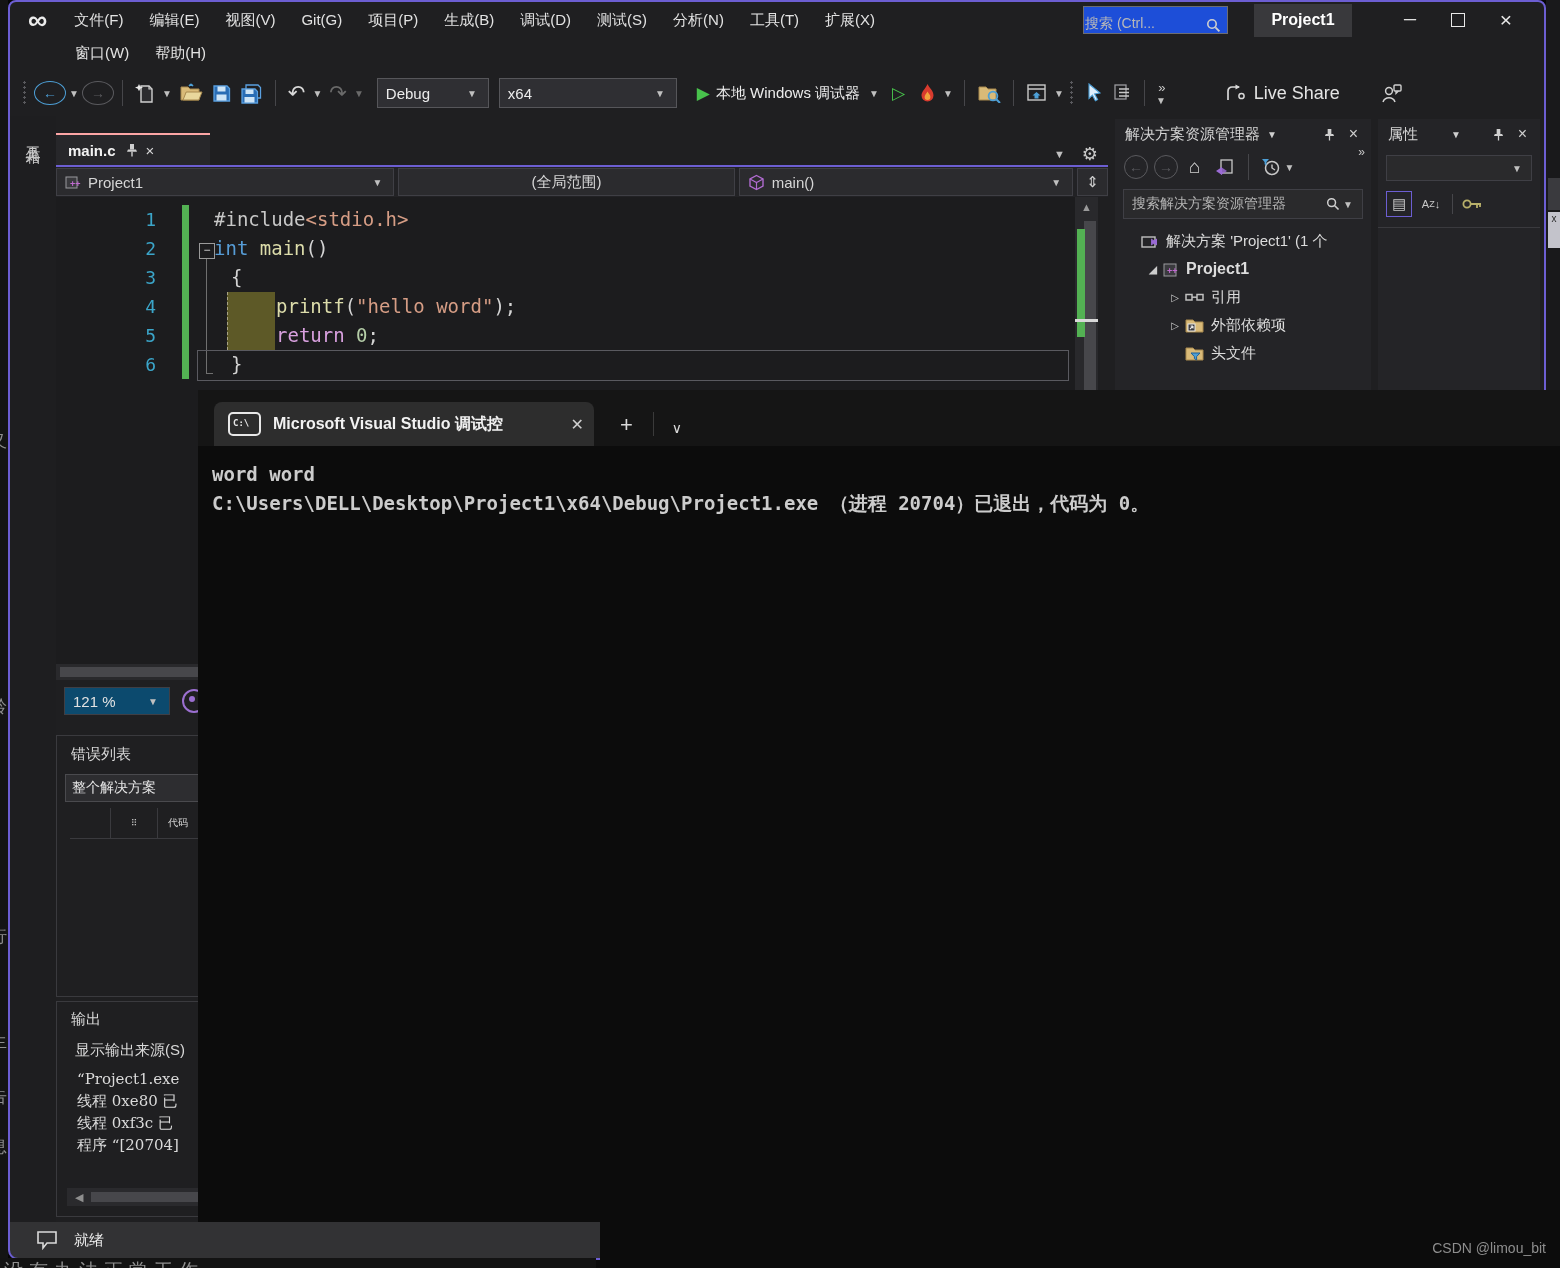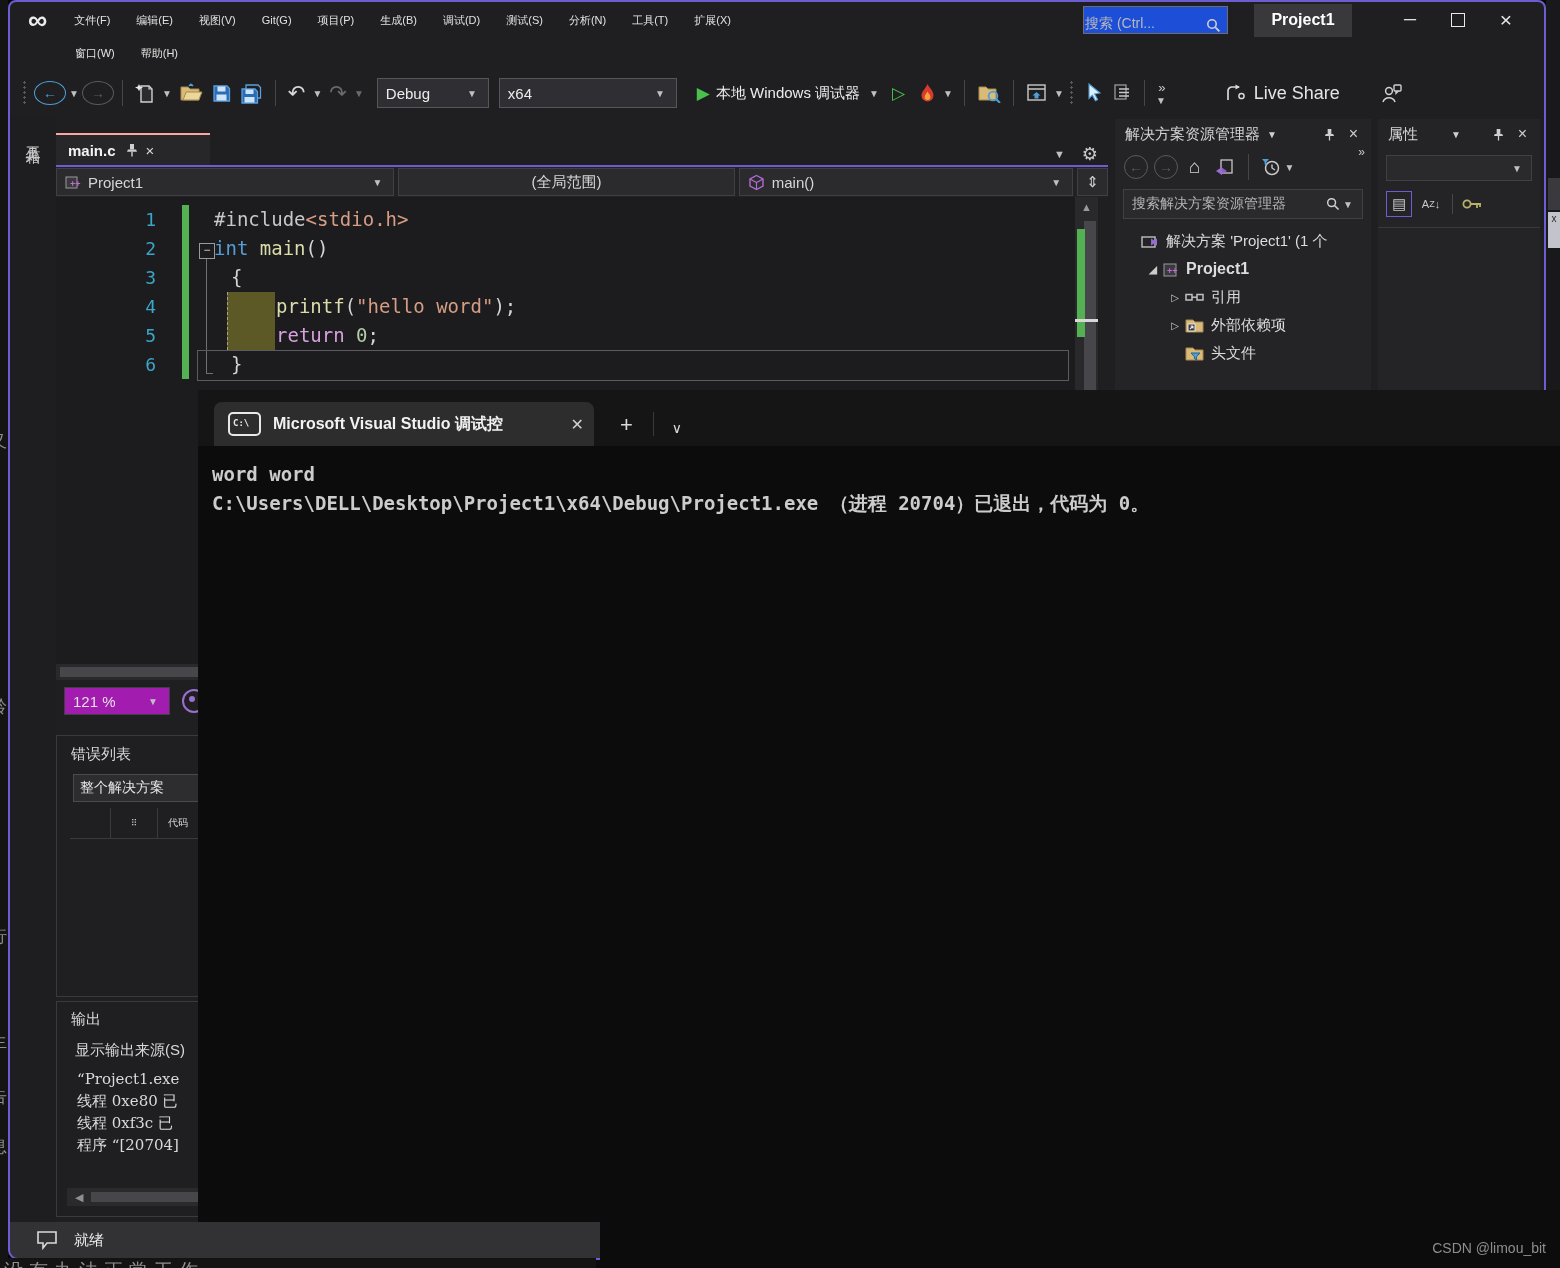--- a/index.html
+++ b/index.html
@@ -16,21 +16,21 @@
   #bottom-strip{left:0;top:1258px;width:596px;height:10px;background:#131313;overflow:hidden;z-index:40;}
   #bottom-strip div{position:relative;top:0;color:#8f8f8f;font-size:19px;line-height:26px;padding-left:4px;letter-spacing:6px;}
 
   
   #vs-window{left:8px;top:0;width:1534px;height:1254px;background:#1f1f21;border:2px solid #6c5ed2;
     border-radius:8px 8px 10px 10px;z-index:1;overflow:hidden;}
 
   
   #titlebar-row1{left:0;top:0;width:100%;height:36px;display:flex;align-items:center;}
   #vs-logo{font-size:27px;font-weight:bold;color:#ececec;margin:0 14px 0 18px;line-height:30px;}
-  .menu-item{color:#e2e2e2;font-size:11px;padding:0 13px;line-height:34px;white-space:nowrap;}
+  .menu-item{color:#e2e2e2;font-size:15px;padding:0 13px;line-height:34px;white-space:nowrap;}
   #title-search{margin-left:auto;width:136px;height:26px;background:#1d4ed8;border:1px solid #6d6d72;
     display:flex;align-items:flex-end;padding:0 6px 0 1px;color:#b8b8b8;font-size:14px;}
   #title-search .ph{flex:1;white-space:nowrap;overflow:hidden;}
   #window-title-box{margin-left:26px;width:98px;height:33px;background:#39393c;color:#fff;
     font-size:16px;font-weight:bold;display:flex;align-items:center;justify-content:center;}
   #window-controls{margin-left:34px;margin-right:14px;display:flex;}
   .win-btn{width:48px;height:34px;display:flex;align-items:center;justify-content:center;color:#e8e8e8;font-size:17px;}
   .win-btn .sq{width:12px;height:12px;border:1px solid #e8e8e8;}
   #titlebar-row2{left:52px;top:36px;height:30px;display:flex;align-items:center;}
 
@@ -98,29 +98,29 @@
   #editor-vscroll{left:1065px;top:195px;width:23px;height:467px;background:#29292c;}
   #editor-vscroll .up{color:#9a9a9a;font-size:11px;text-align:center;padding-top:4px;}
   #editor-vscroll .thumb{left:9px;top:24px;width:12px;height:170px;background:#47474b;}
   #editor-vscroll .annot{left:2px;top:32px;width:8px;height:108px;background:#53b153;}
   #editor-vscroll .mark{left:0;top:122px;width:100%;height:3px;background:#d8d8d8;}
 
   #editor-hscroll{left:46px;top:662px;width:1019px;height:16px;background:#29292c;}
   #editor-hscroll .thumb{left:4px;top:3px;width:560px;height:10px;background:#47474b;}
 
   #zoom-row{left:46px;top:684px;width:300px;height:30px;display:flex;align-items:center;padding-left:8px;}
-  #zoom-combo{width:88px;height:26px;background:#a21caf;border:1px solid #3f3f45;color:#e2e2e2;
+  #zoom-combo{width:88px;height:26px;background:#0c4a6e;border:1px solid #3f3f45;color:#e2e2e2;
     font-size:15px;display:flex;align-items:center;padding:0 8px;}
   #zoom-a11y{width:20px;height:20px;border-radius:50%;border:2px solid #9b6fd0;margin-left:12px;position:relative;}
   #zoom-a11y::after{content:"";position:absolute;left:5px;top:5px;width:6px;height:6px;border-radius:50%;background:#9b6fd0;}
 
   
   #error-list{left:46px;top:733px;width:1019px;height:260px;background:#1f1f21;border:1px solid #3a3a3e;}
   #error-list .title{color:#d8d8d8;font-size:15px;padding:9px 0 0 14px;}
-  #el-filter{left:16px;top:38px;width:122px;height:26px;background:#2d2d30;border:1px solid #4a4a4e;
+  #el-filter{left:8px;top:38px;width:122px;height:26px;background:#2d2d30;border:1px solid #4a4a4e;
     color:#e6e6e6;font-size:14px;display:flex;align-items:center;padding:0 6px;}
   #el-header{left:13px;top:72px;width:990px;height:30px;border-bottom:1px solid #3a3a3e;display:flex;}
   #el-header .c1{width:40px;border-right:1px solid #3a3a3e;}
   #el-header .c2{width:46px;border-right:1px solid #3a3a3e;display:flex;align-items:center;justify-content:center;color:#c0c0c0;font-size:9px;}
   #el-header .c3{color:#d8d8d8;font-size:10px;display:flex;align-items:center;padding-left:10px;}
 
   
   #output-panel{left:46px;top:999px;width:1019px;height:214px;background:#1f1f21;border:1px solid #3a3a3e;}
   #output-panel .title{color:#d8d8d8;font-size:15px;padding:8px 0 0 14px;}
   #output-source{color:#d8d8d8;font-size:15px;padding:12px 0 4px 18px;}

